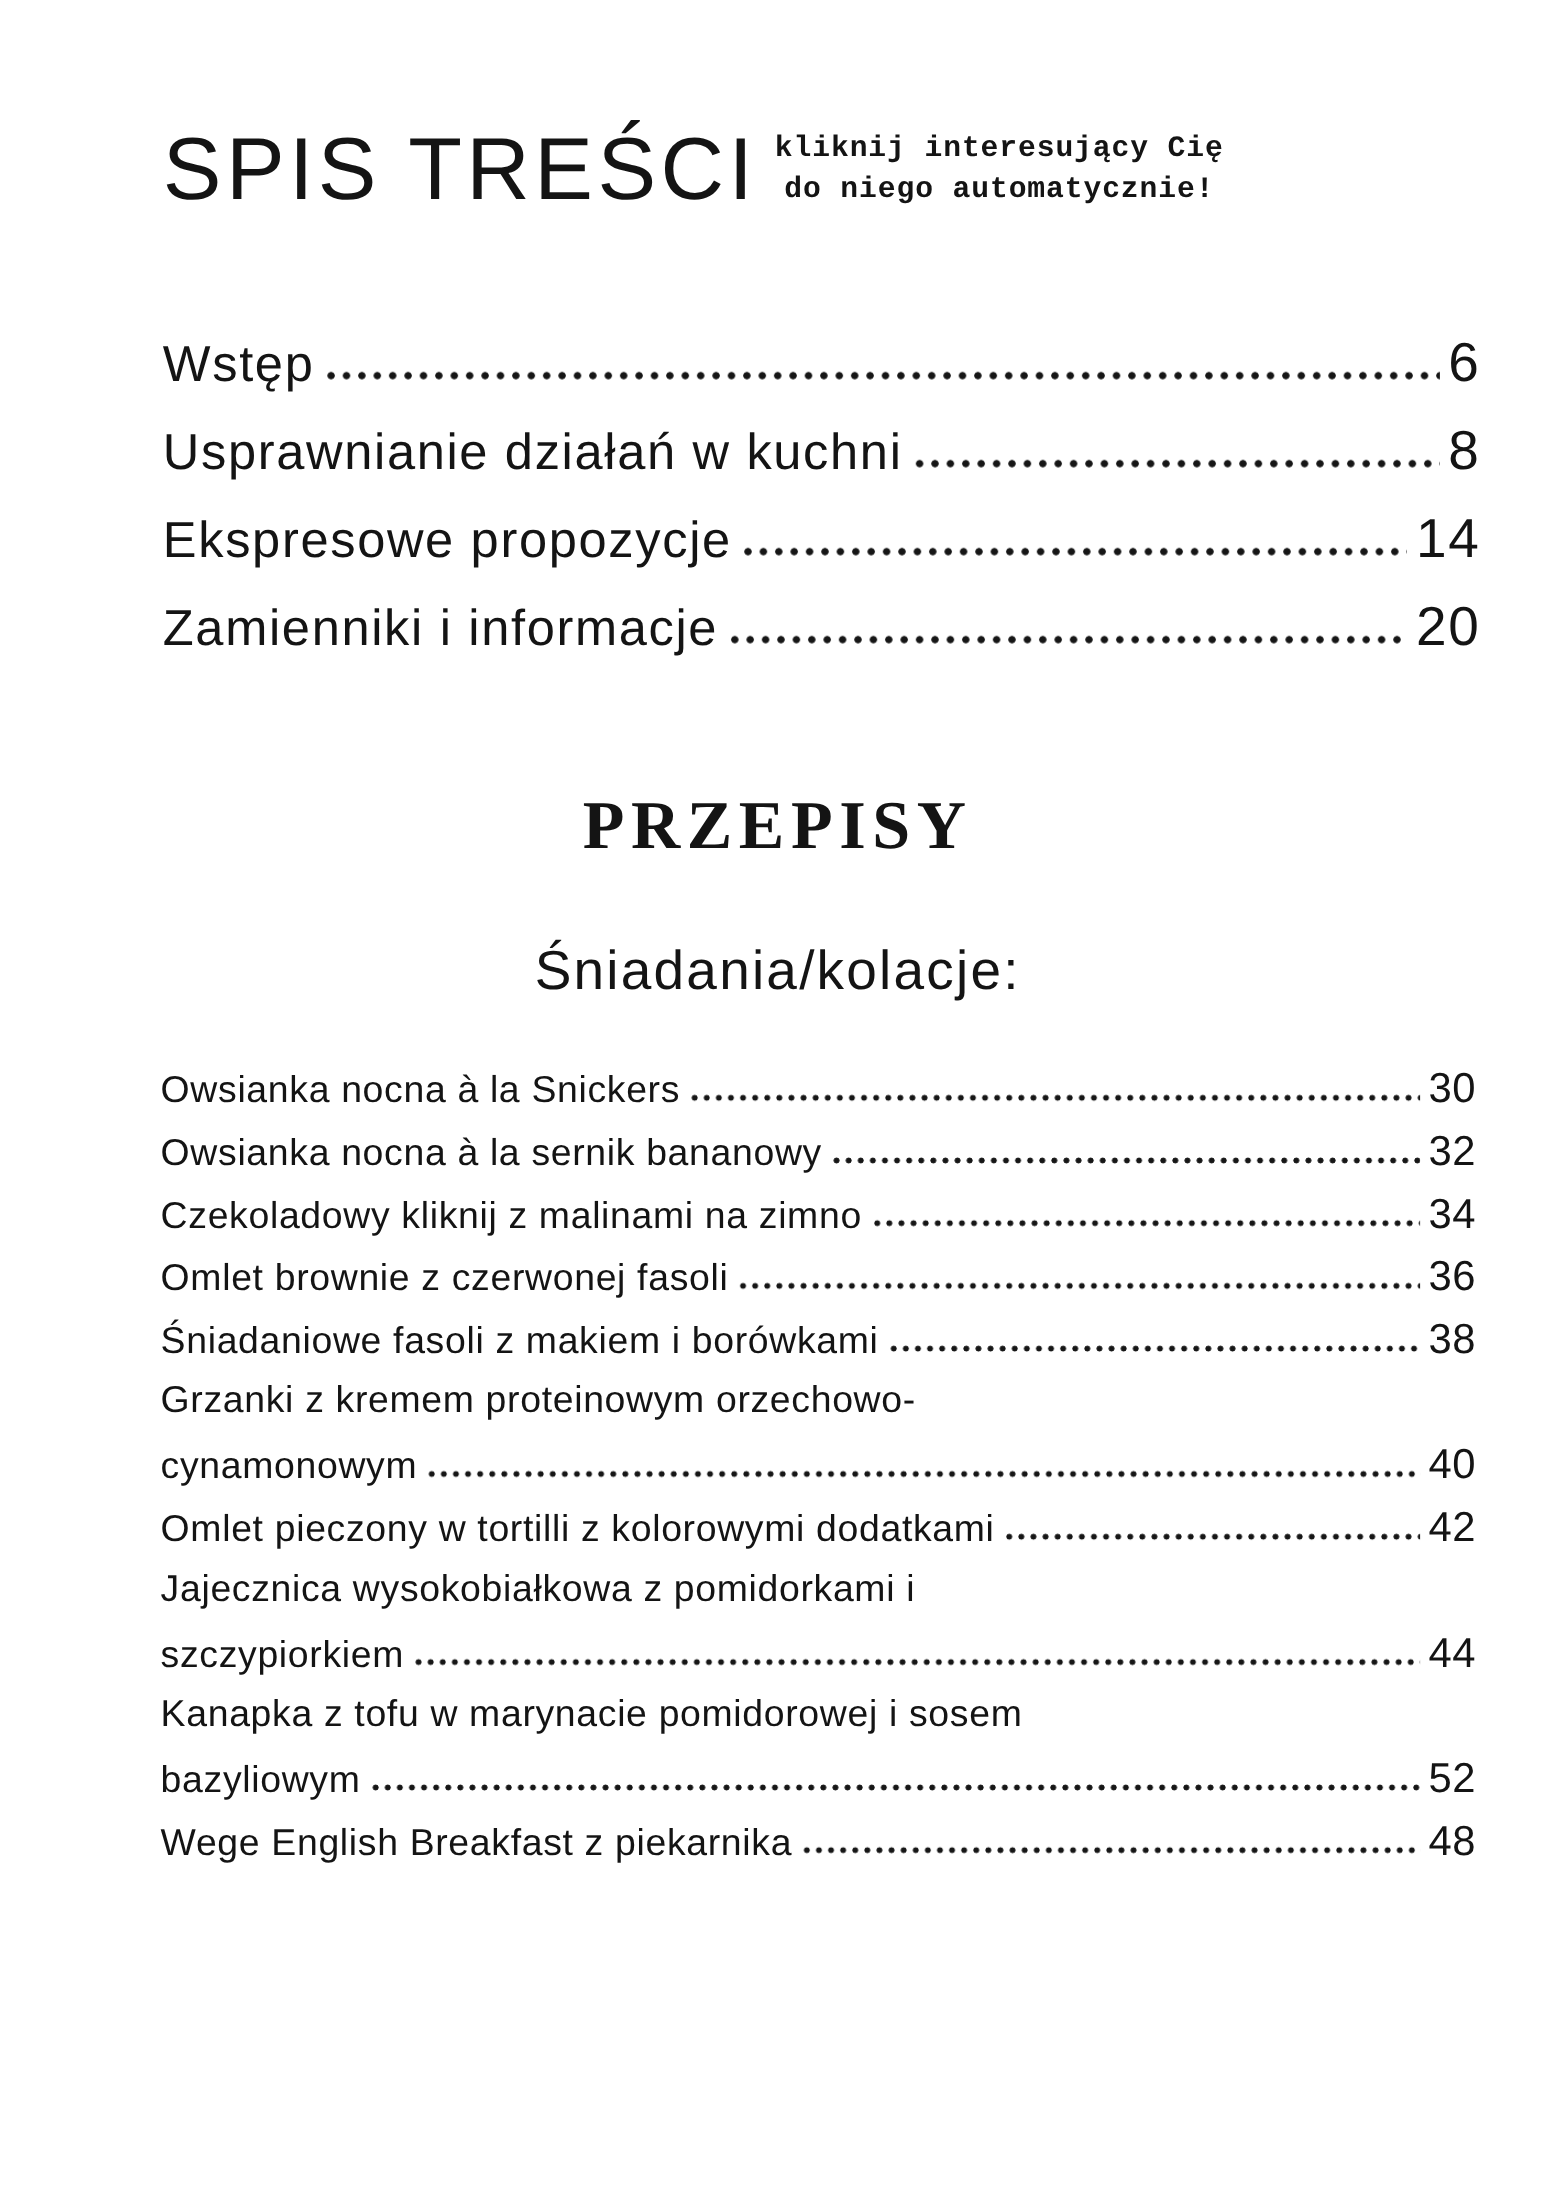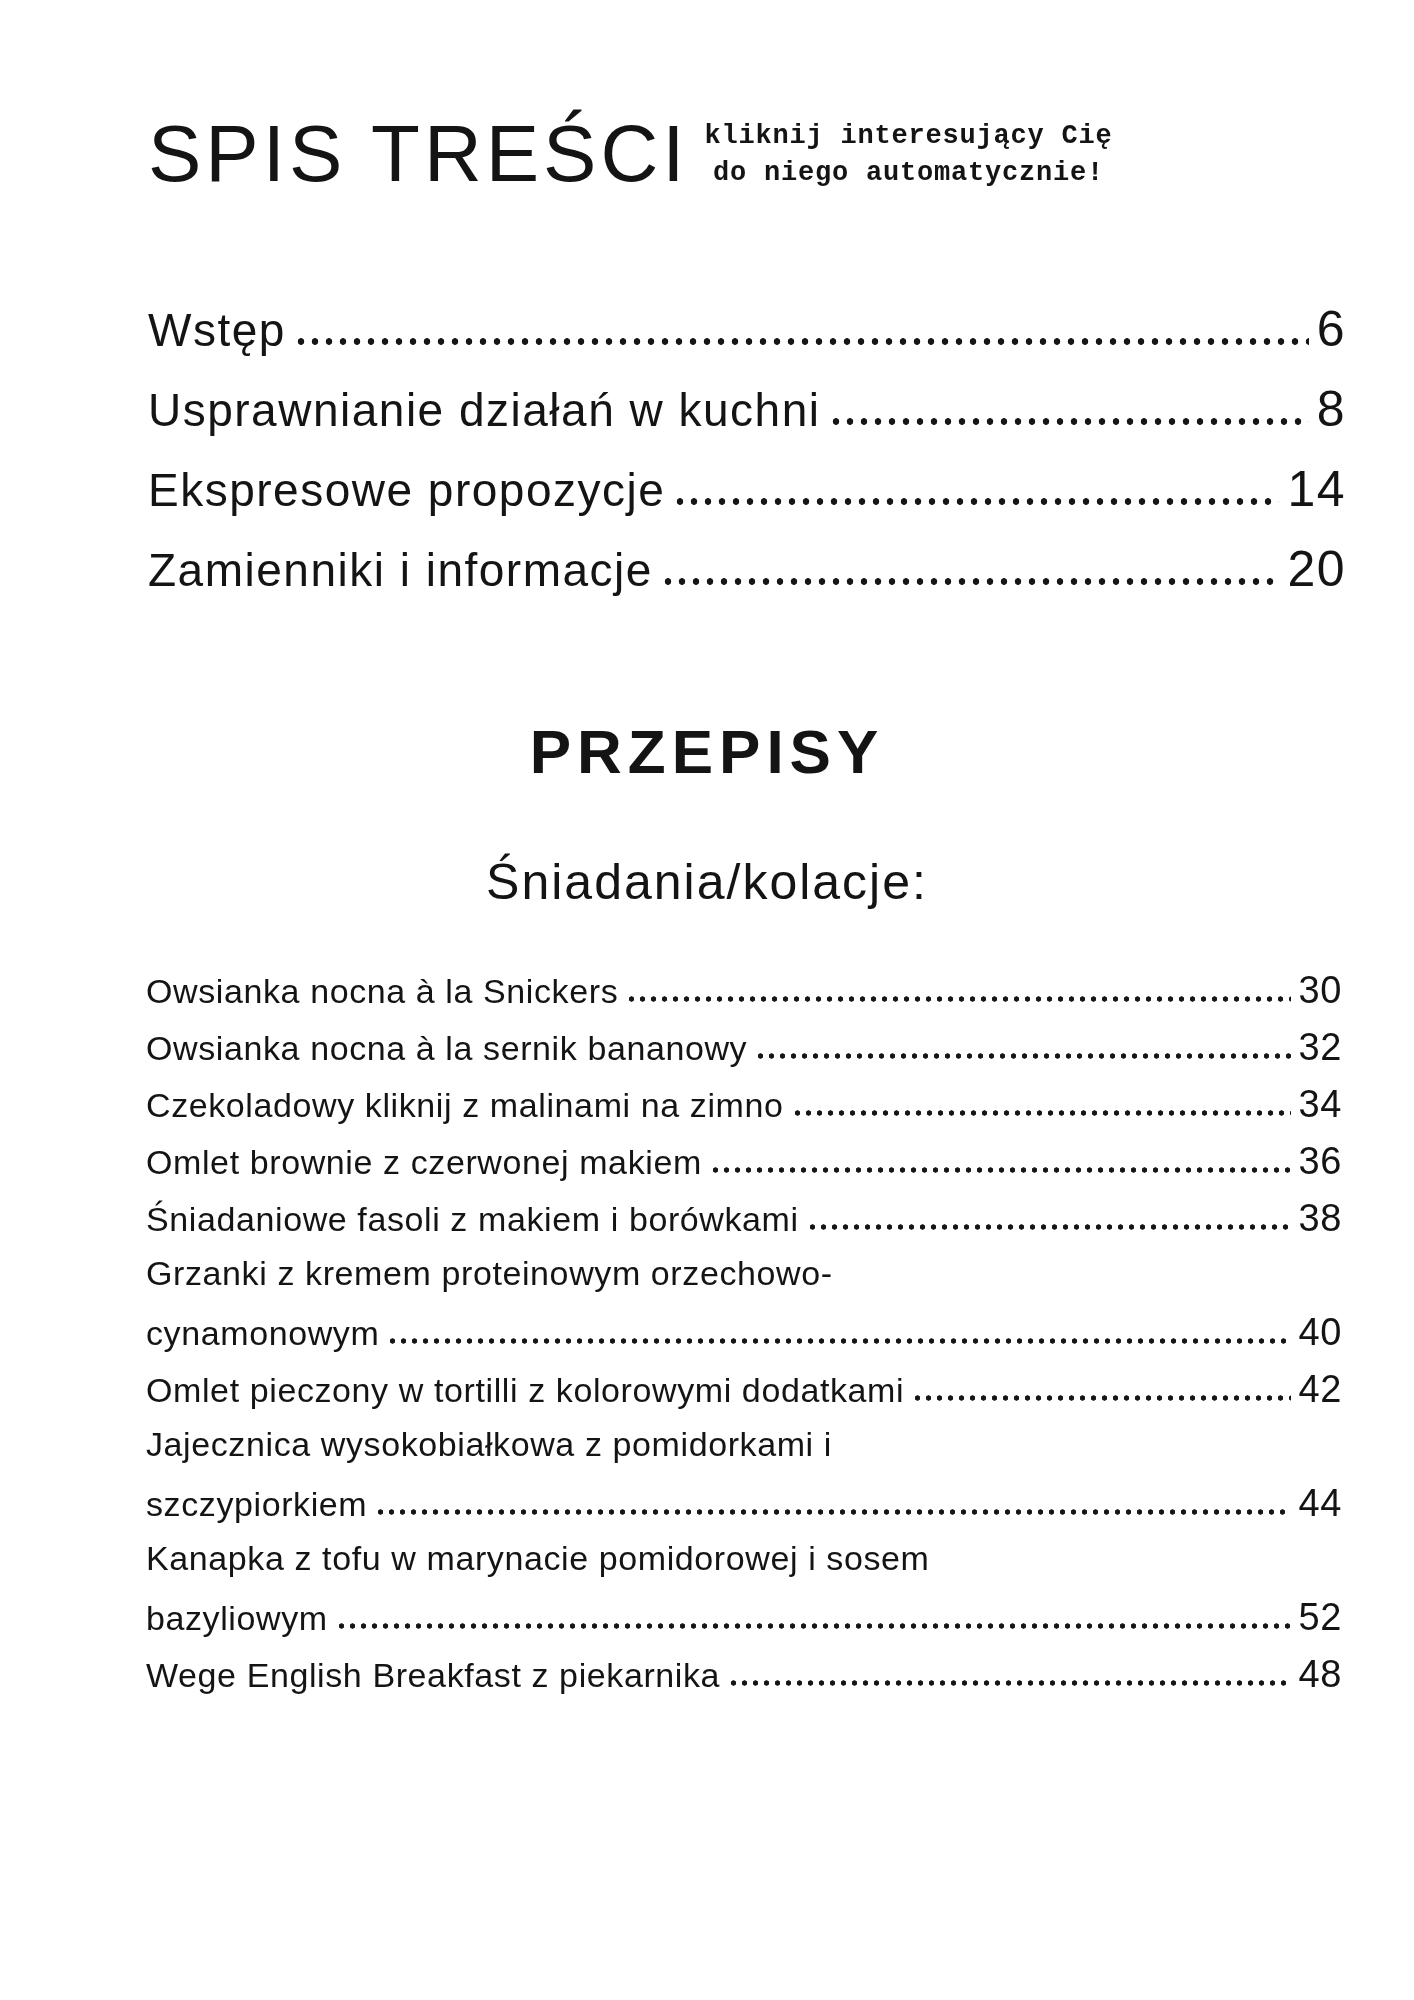--- a/index.html
+++ b/index.html
@@ -72,20 +72,21 @@
   }
   .main-toc .num { font-size: 50px; }
 
   
   .section-heading {
     margin-top: 96px;
     text-align: center;
     font-size: 62px;
     letter-spacing: 6px;
     font-weight: 700;
+    font-family: Liberation Serif, serif;
   }
   .sub-heading {
     margin-top: 66px;
     text-align: center;
     font-size: 50px;
     letter-spacing: 2px;
     font-weight: 400;
   }
 
   
@@ -153,21 +154,21 @@
       <span class="lbl">Owsianka nocna à la sernik bananowy</span>
       <span class="lead"></span>
       <span class="num">32</span>
     </div>
     <div class="r-row">
       <span class="lbl">Czekoladowy kliknij z malinami na zimno</span>
       <span class="lead"></span>
       <span class="num">34</span>
     </div>
     <div class="r-row">
-      <span class="lbl">Omlet brownie z czerwonej makiem</span>
+      <span class="lbl">Omlet brownie z czerwonej fasoli</span>
       <span class="lead"></span>
       <span class="num">36</span>
     </div>
     <div class="r-row">
       <span class="lbl">Śniadaniowe fasoli z makiem i borówkami</span>
       <span class="lead"></span>
       <span class="num">38</span>
     </div>
     <div class="r-row">
       <span class="lbl">Grzanki z kremem proteinowym orzechowo-</span>

